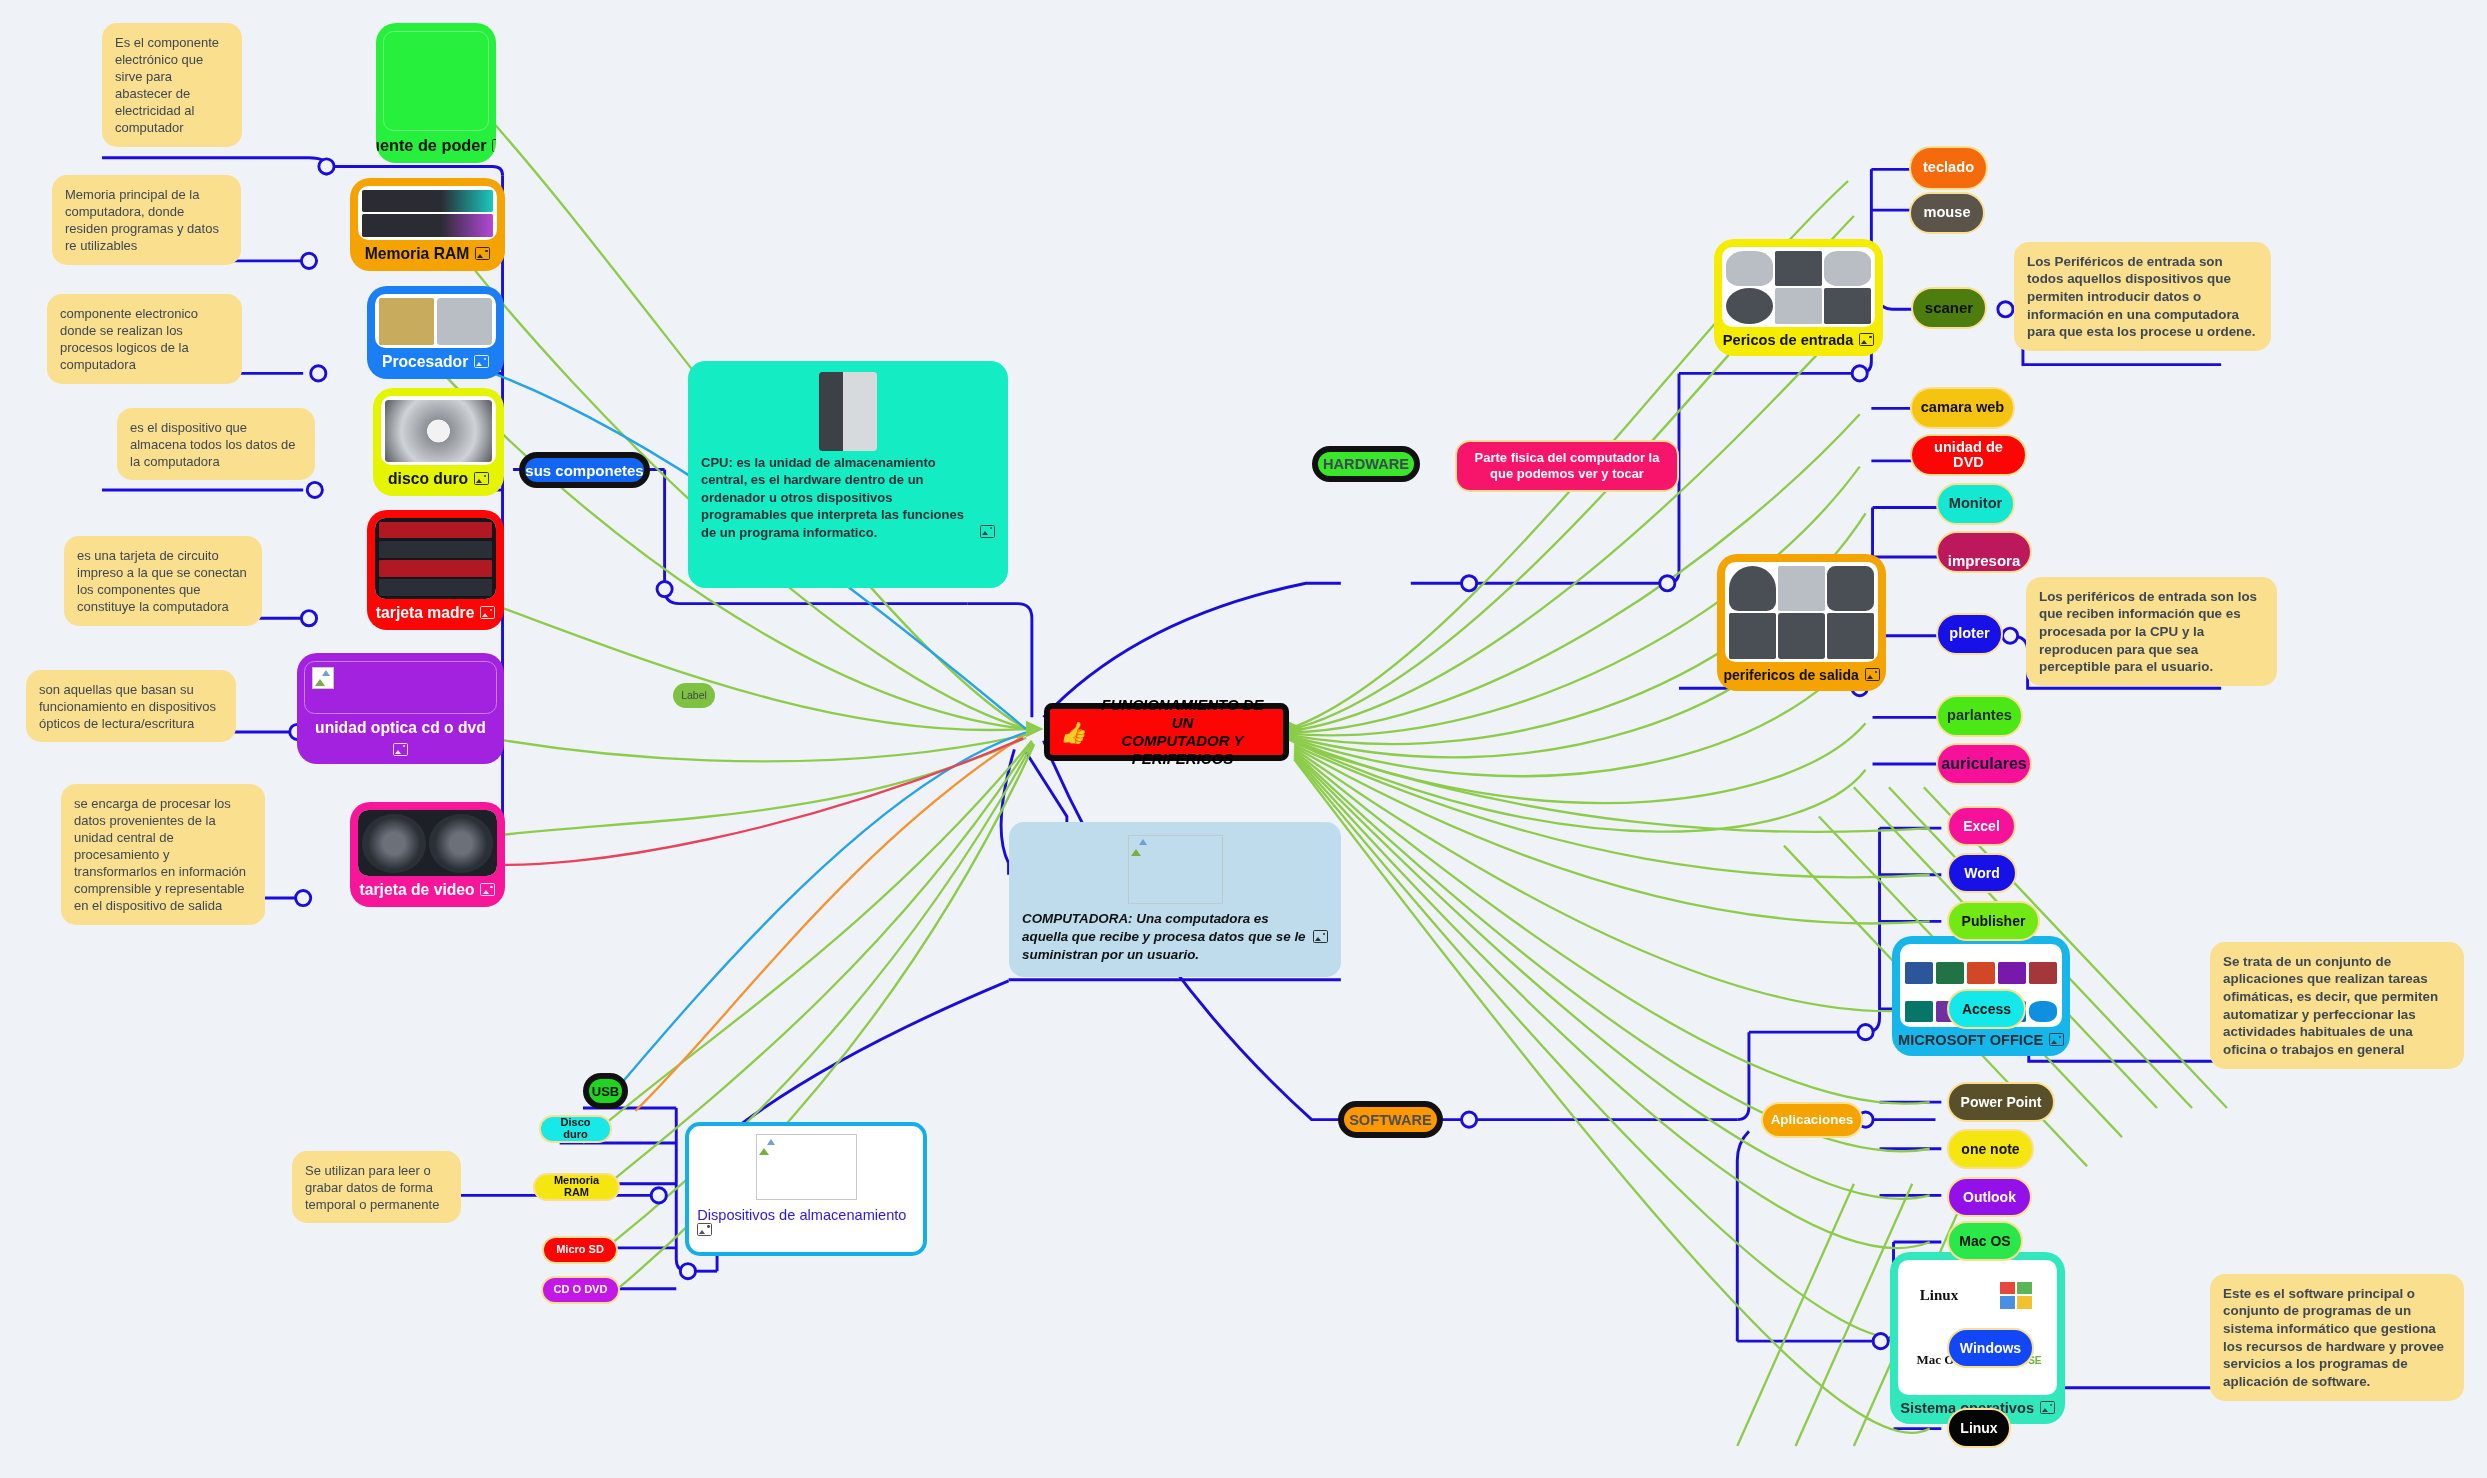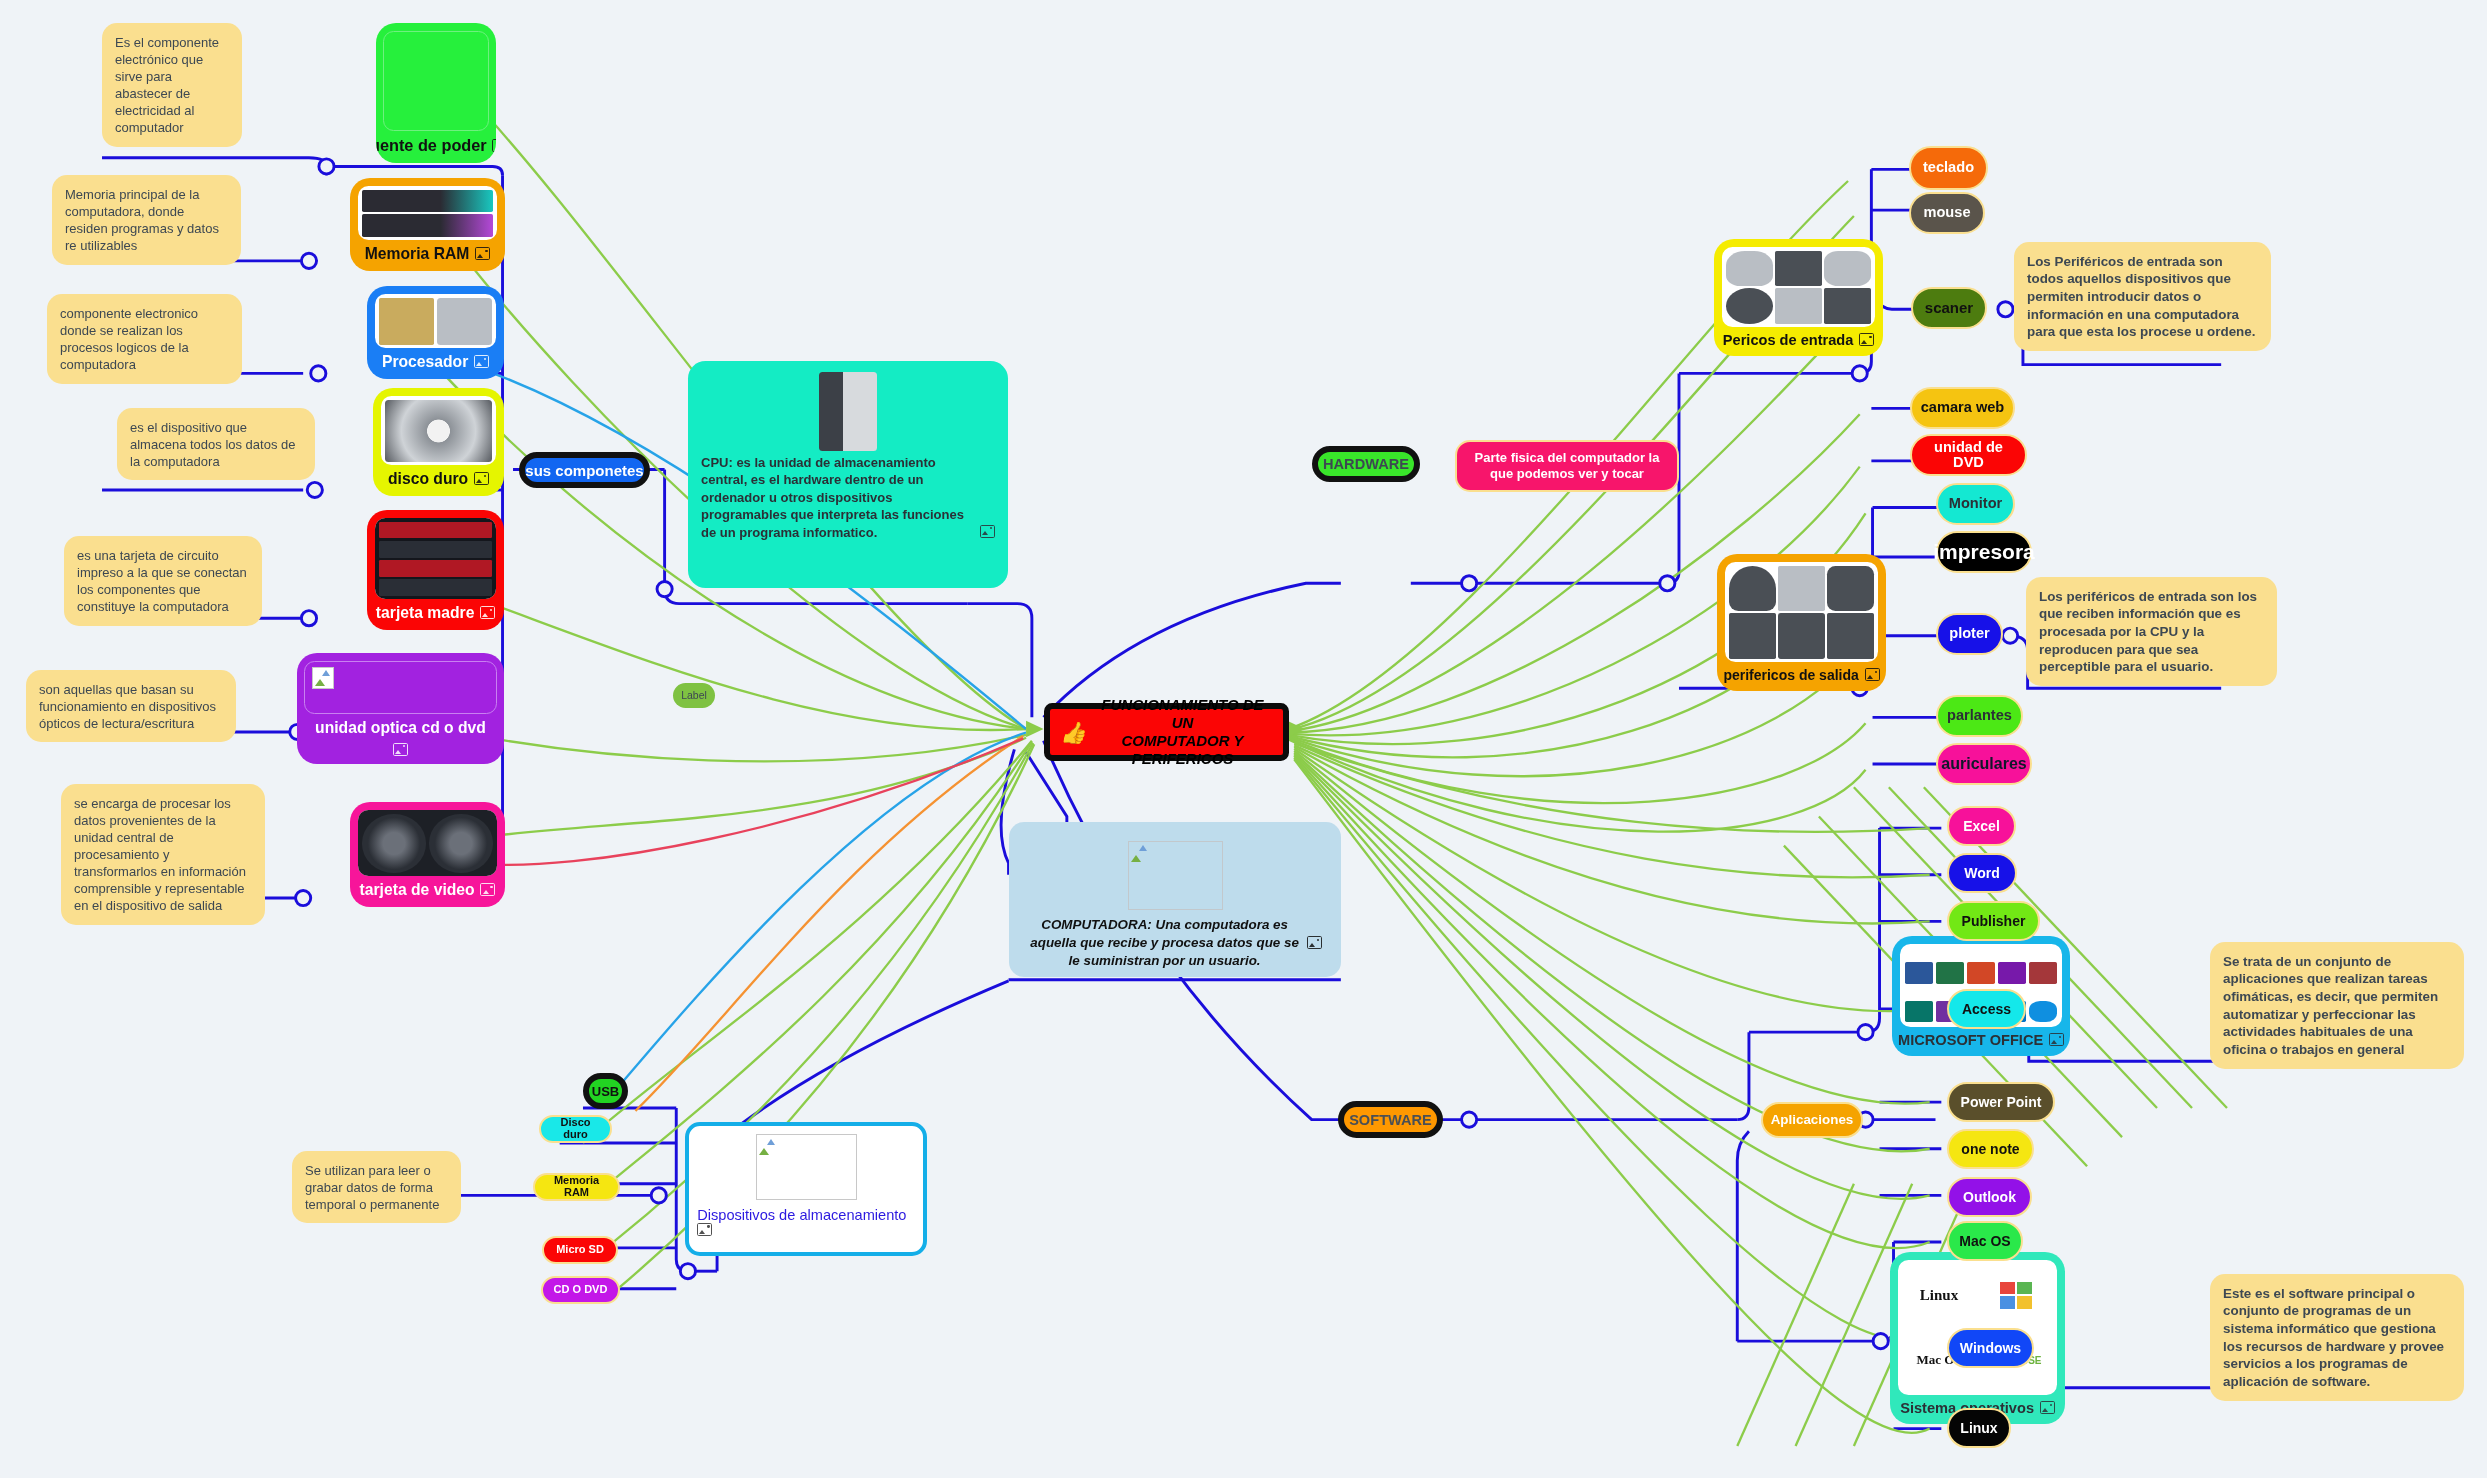--- a/index.html
+++ b/index.html
@@ -406,21 +406,21 @@
   </div>
 
   <div class="center-node" style="left:1044px;top:703px;width:245px;height:58px;font-size:15px;line-height:1.2;">
     <span class="thumb">👍</span>
     <span>
       <span>FUNCIONAMIENTO DE UN</span><br>
       <span>COMPUTADOR Y PERIFERICOS</span>
     </span>
   </div>
 
-  <div class="node" style="left:1009px;top:822px;width:332px;height:155px;background:#bedcec;border-radius:15px;box-sizing:border-box;padding:19px;color:#111;text-align:center;">
+  <div class="node" style="left:1009px;top:822px;width:332px;height:155px;background:#bedcec;border-radius:15px;box-sizing:border-box;padding:13px;color:#111;">
     <div style="width:93px;height:67px;margin:0 auto 5.8px auto;border:0.6px solid #c2c8cc;position:relative;background:#bedcec;">
       <span class="broken" style="position:absolute;left:1.2px;top:1.2px;background:transparent;border:none;"></span>
     </div>
     <div style="display:flex;align-items:center;gap:5.8px;">
       <div style="font-size:13.4px;font-weight:bold;font-style:italic;line-height:1.35;flex:1;">COMPUTADORA: Una computadora es aquella que recibe y procesa datos que se le suministran por un usuario.</div>
       <span class="imgicon"></span>
     </div>
   </div>
 
   <div class="node" style="left:685px;top:1122px;width:242px;height:134px;background:#fff;border:4.7px solid #14aee8;border-radius:15px;box-sizing:border-box;padding:8.2px;">
@@ -501,21 +501,21 @@
   </div>
   <div class="node chip" style="left:1910px;top:387px;width:105px;height:42px;background:#f5c411;color:#111;font-size:14.6px;">
     <span>camara web</span>
   </div>
   <div class="node chip" style="left:1910px;top:434px;width:117px;height:42px;background:#fb0505;color:#fff;font-size:14.6px;">
     <span>unidad de DVD</span>
   </div>
   <div class="node chip" style="left:1936px;top:483px;width:79px;height:42px;background:#14e8d2;color:#2b3036;font-size:14.6px;">
     <span>Monitor</span>
   </div>
-  <div class="node chip" style="left:1936px;top:531px;width:96px;height:42px;background:#000000;color:#fff;font-size:21px;">
+  <div class="node chip" style="left:1936px;top:531px;width:96px;height:42px;background:#be185d;color:#fff;font-size:15px;align-items:flex-end;">
     <span>impresora</span>
   </div>
   <div class="node chip" style="left:1936px;top:613px;width:67px;height:42px;background:#1711e8;color:#fff;font-size:14.6px;">
     <span>ploter</span>
   </div>
   <div class="node chip" style="left:1936px;top:695px;width:87px;height:42px;background:#4ce815;color:#2b3036;font-size:14.6px;">
     <span>parlantes</span>
   </div>
   <div class="node chip" style="left:1936px;top:743px;width:96px;height:42px;background:#f7119a;color:#0f172a;font-size:16px;">
     <span>auriculares</span>

